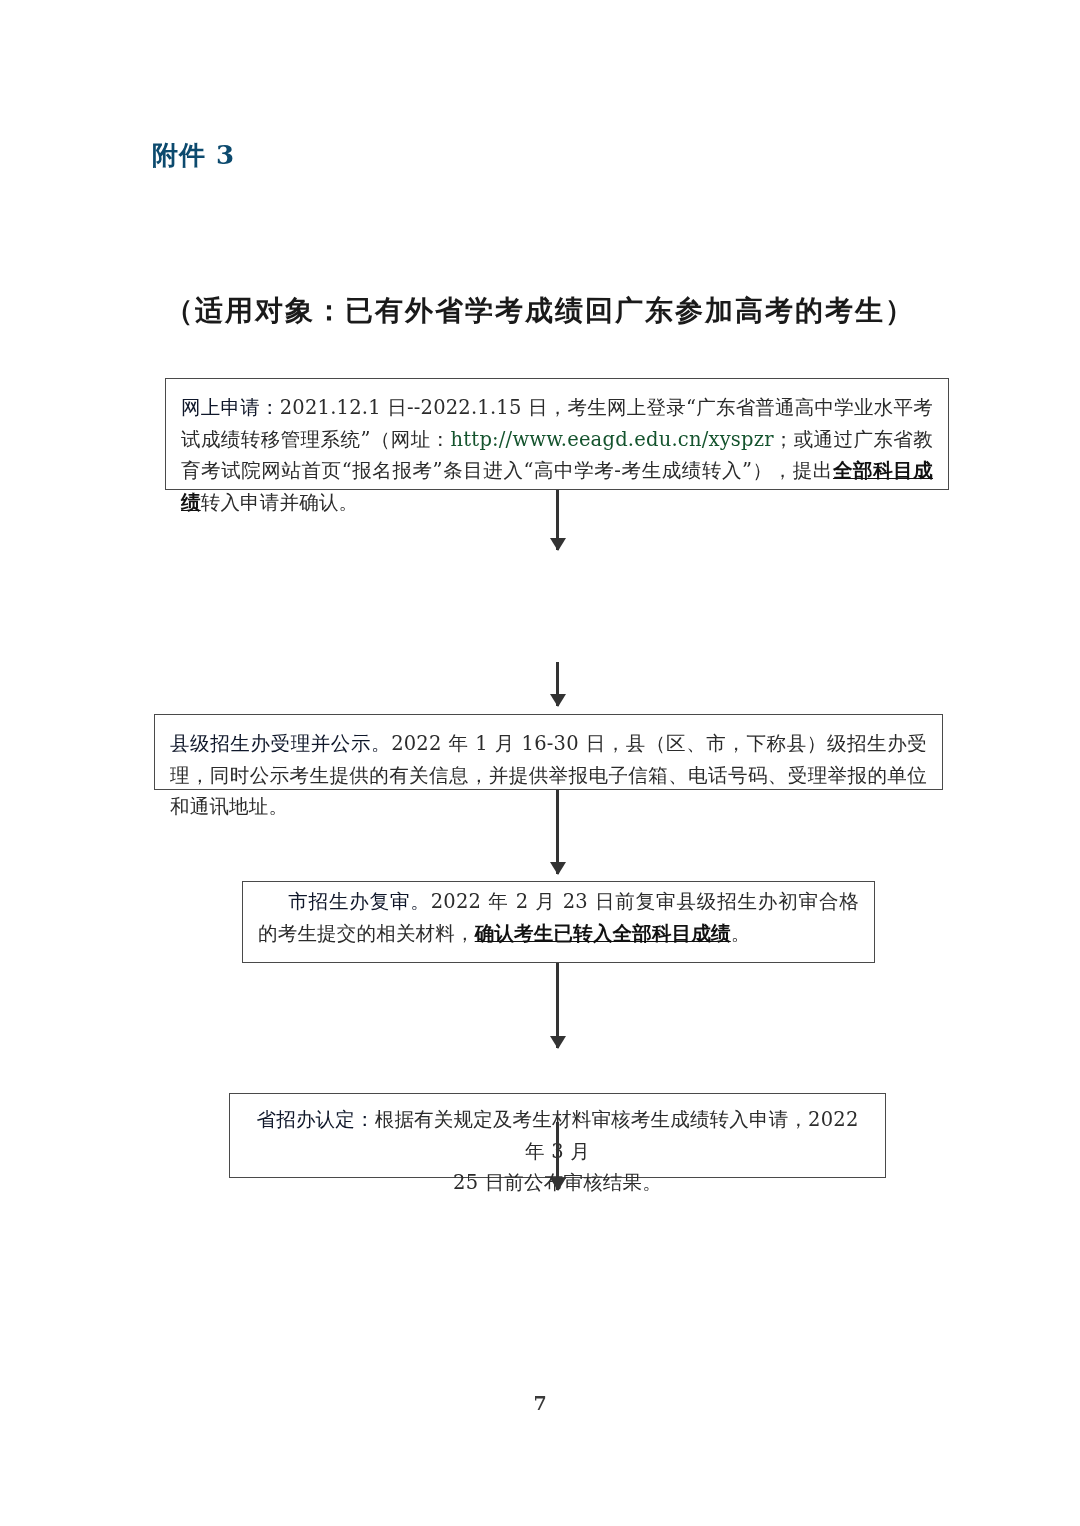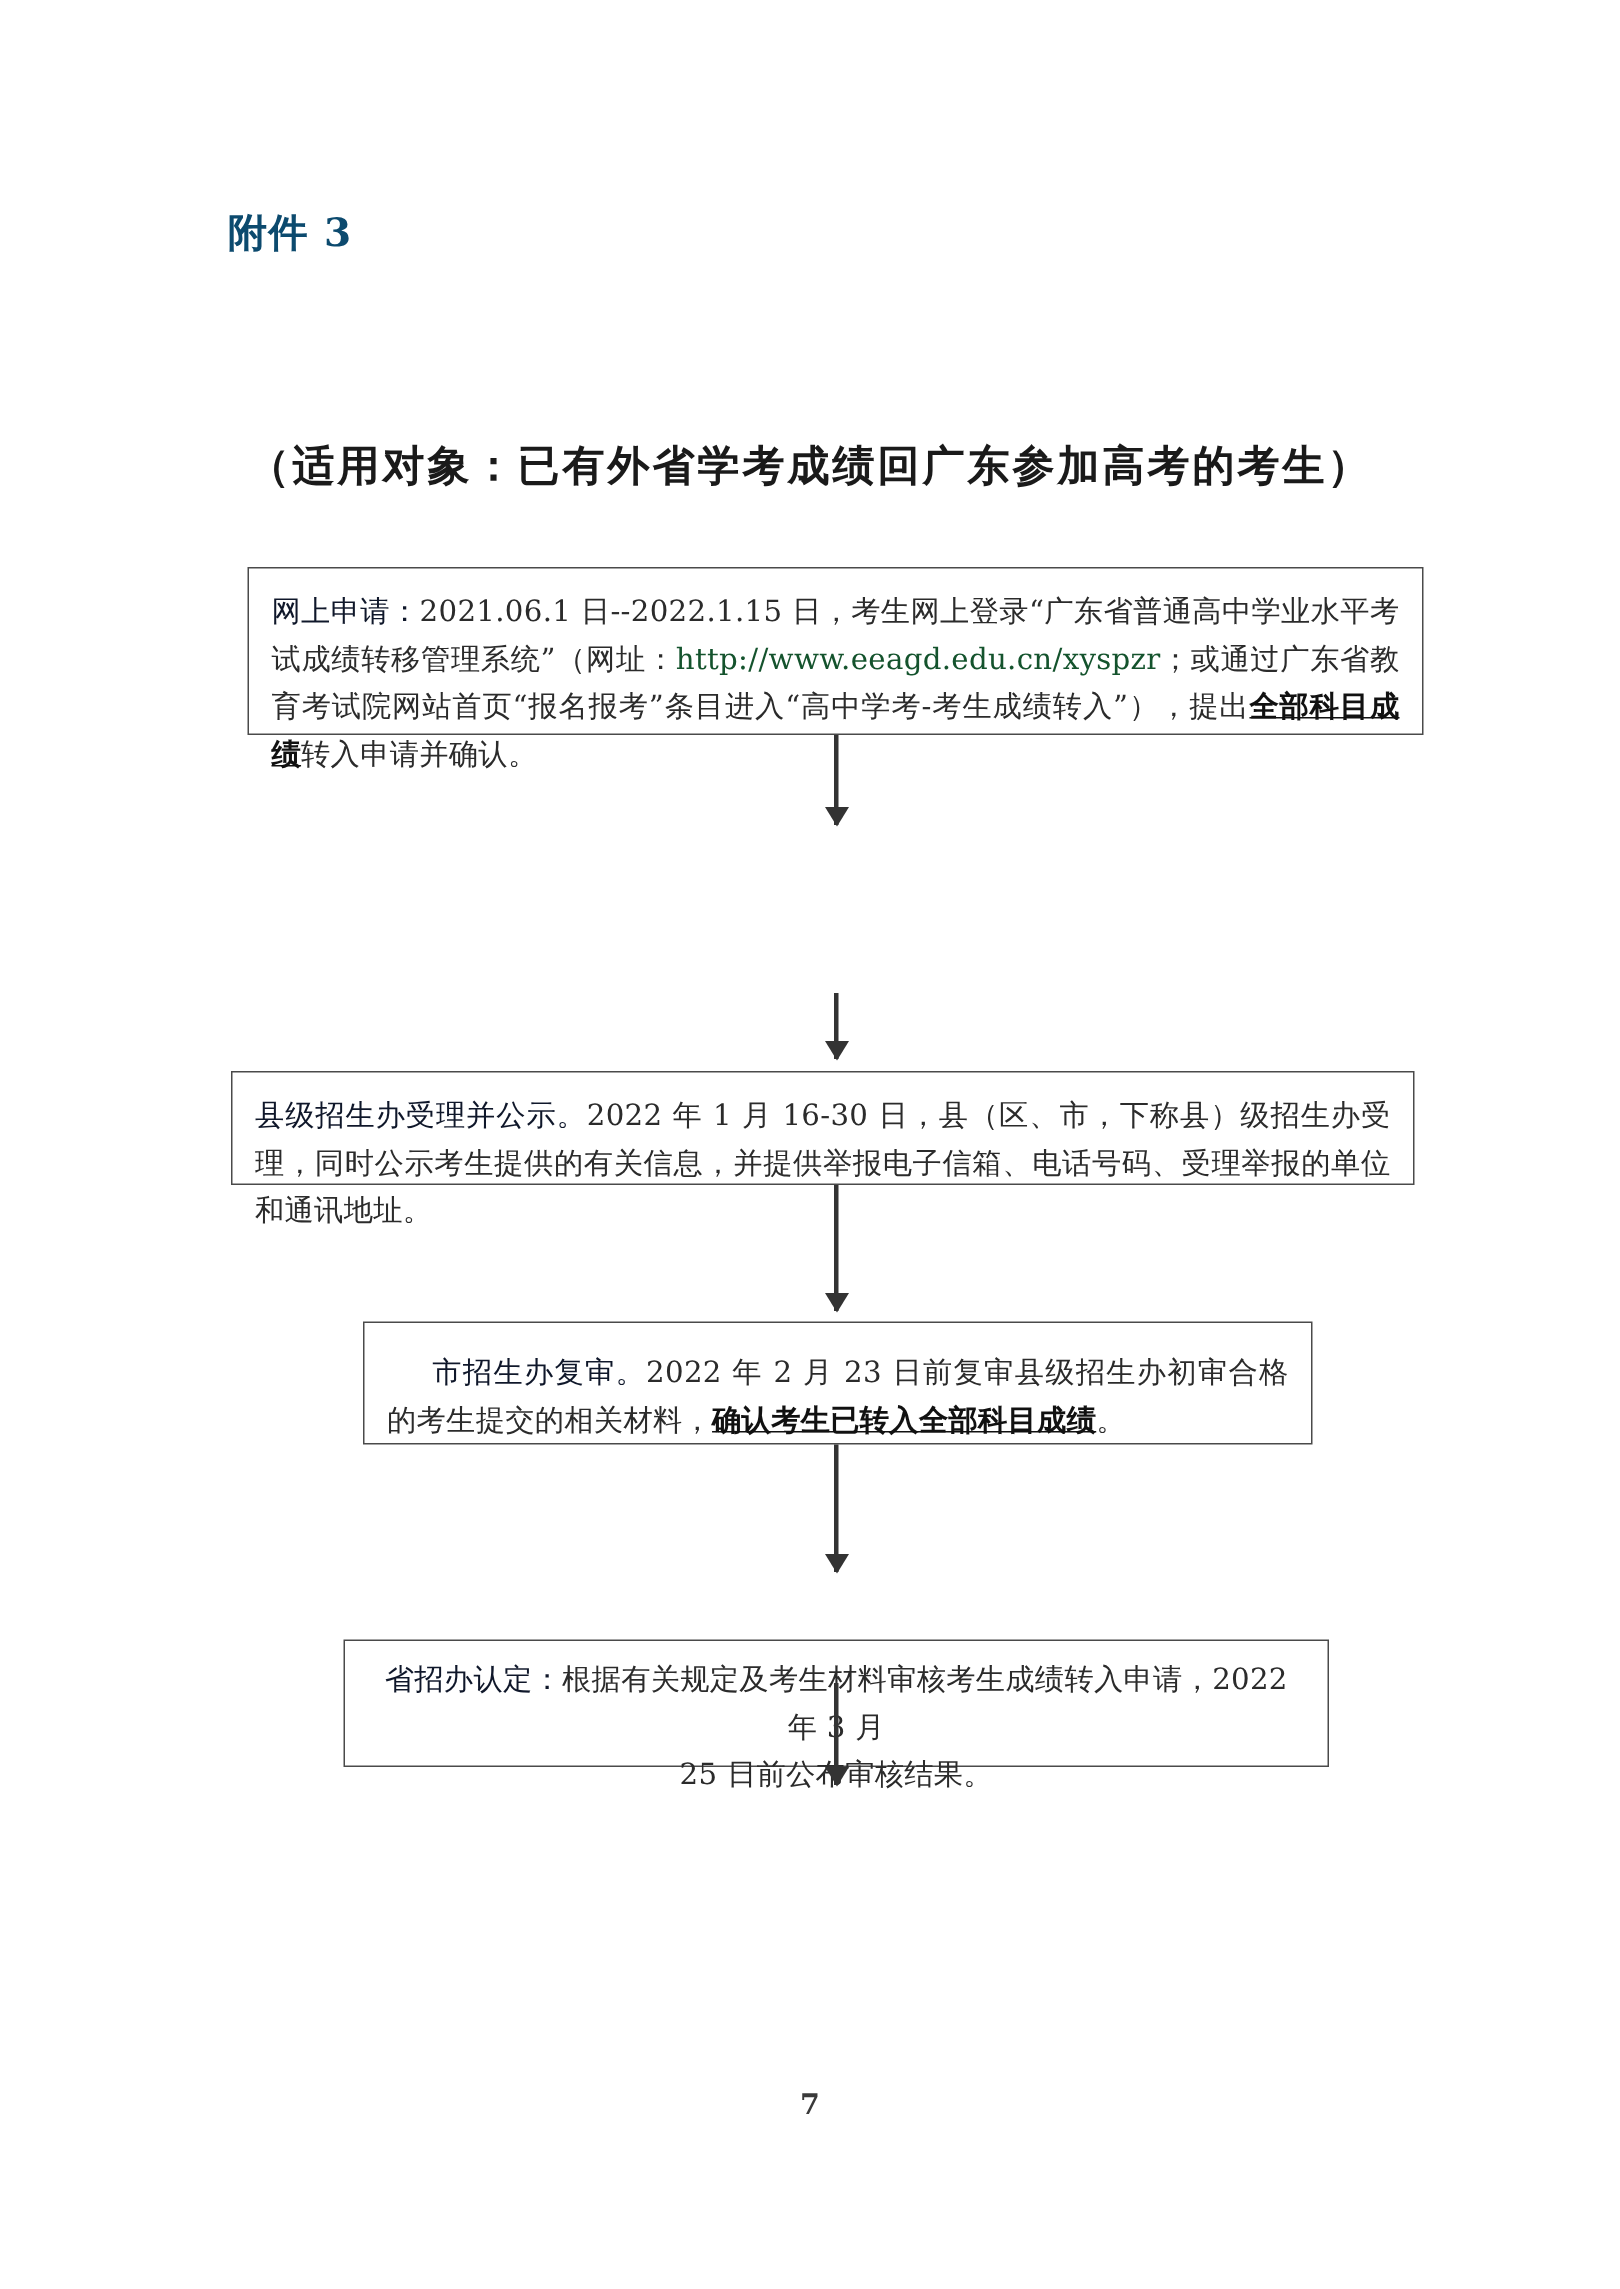--- a/index.html
+++ b/index.html
@@ -113,38 +113,38 @@
 
 <div id="page">
 
   <div class="attach-label">附件 3</div>
 
 
   <div class="doc-subtitle">（适用对象：已有外省学考成绩回广东参加高考的考生）</div>
 
   <div class="flow-box" style="left:165px; top:378px; width:784px; height:112px;">
     <p>
-      <span class="b">网上申请：</span><span>2021.06.1 日--2022.1.15 日，考生网上登录“广东省普通高中学业水平考试成绩转移管理系统”（网址：</span><span class="link">http://www.eeagd.edu.cn/xyspzr</span><span>；或通过广东省教育考试院网站首页“报名报考”条目进入“高中学考-考生成绩转入”），提出</span><span class="bu">全部科目成绩</span><span>转入申请并确认。</span>
+      <span class="b">网上申请：</span><span>2021.12.1 日--2022.1.15 日，考生网上登录“广东省普通高中学业水平考试成绩转移管理系统”（网址：</span><span class="link">http://www.eeagd.edu.cn/xyspzr</span><span>；或通过广东省教育考试院网站首页“报名报考”条目进入“高中学考-考生成绩转入”），提出</span><span class="bu">全部科目成绩</span><span>转入申请并确认。</span>
     </p>
   </div>
 
   <div class="arrow" style="top:490px; height:60px;"></div>
 
 
   <div class="arrow" style="top:662px; height:44px;"></div>
 
   <div class="flow-box" style="left:154px; top:714px; width:789px; height:76px;">
     <p>
       <span class="b">县级招生办受理并公示。</span><span>2022 年 1 月 16-30 日，县（区、市，下称县）级招生办受理，同时公示考生提供的有关信息，并提供举报电子信箱、电话号码、受理举报的单位和通讯地址。</span>
     </p>
   </div>
 
   <div class="arrow" style="top:790px; height:84px;"></div>
 
-  <div class="flow-box" style="left:242px; top:881px; width:633px; height:82px; padding-top:17px;">
+  <div class="flow-box" style="left:242px; top:881px; width:633px; height:82px; padding-top:4px;">
     <p class="indent1">
       <span class="b">市招生办复审。</span><span>2022 年 2 月 23 日前复审县级招生办初审合格的考生提交的相关材料，</span><span class="bu">确认考生已转入全部科目成绩</span><span>。</span>
     </p>
   </div>
 
   <div class="arrow" style="top:963px; height:85px;"></div>
 
   <div class="flow-box" style="left:229px; top:1093px; width:657px; height:85px; padding-top:10px; text-align:center;">
     <p class="center-line">
       <span class="b">省招办认定：</span><span>根据有关规定及考生材料审核考生成绩转入申请，2022 年 3 月</span>

